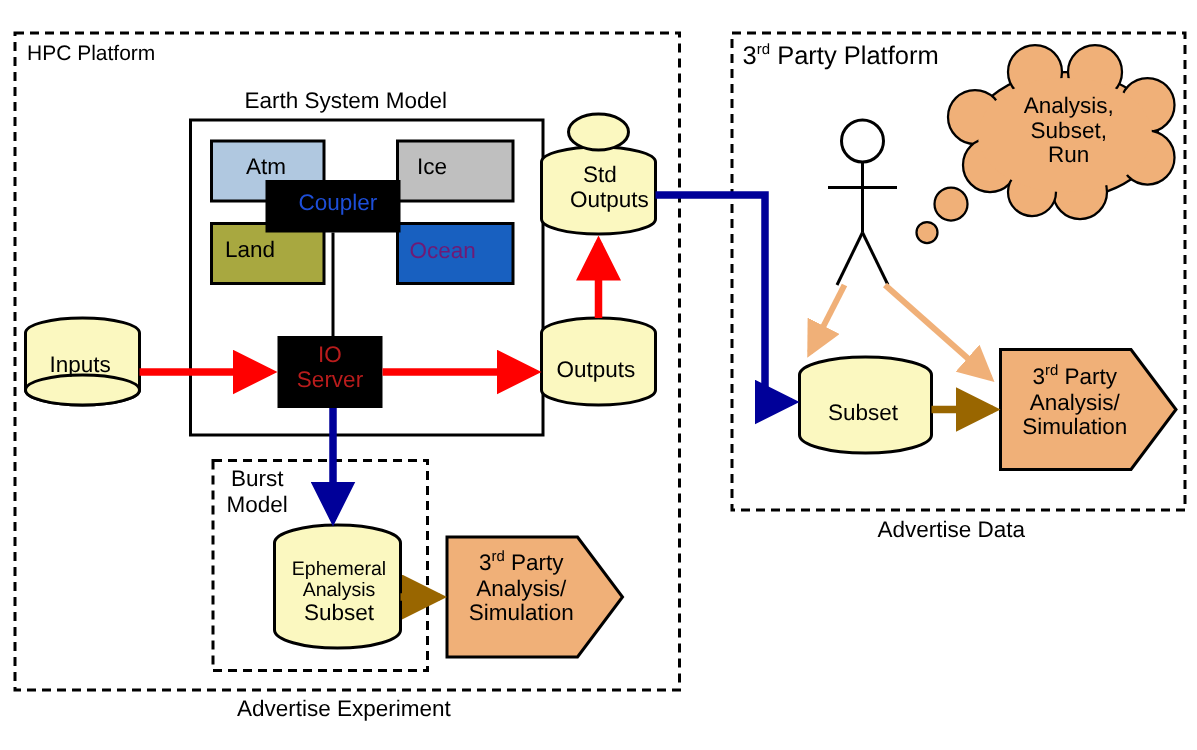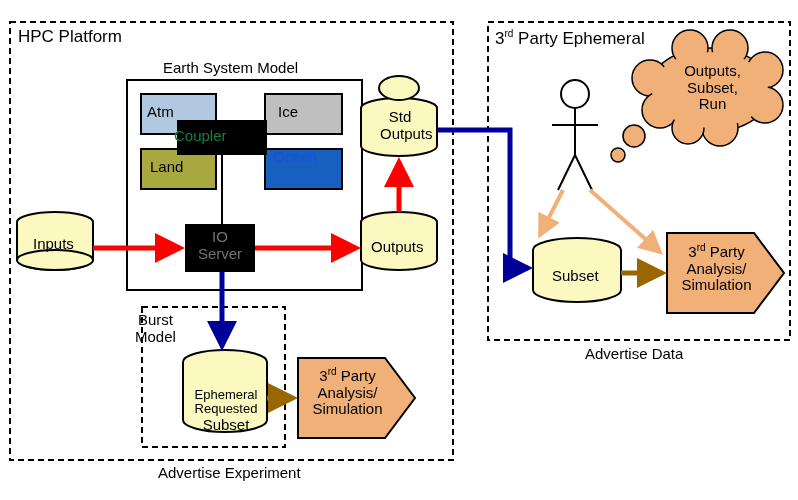--- a/index.html
+++ b/index.html
@@ -139,61 +139,61 @@
   <path d="M437 130 L510 130 L510 268 L528 268" stroke="#000099" stroke-width="5" fill="none" marker-end="url(#arrow-blue)"></path>
 
   <line x1="267" y1="398" x2="293" y2="398" stroke="#996600" stroke-width="5" marker-end="url(#arrow-brown)"></line>
   <line x1="621" y1="273" x2="662" y2="273" stroke="#996600" stroke-width="5" marker-end="url(#arrow-brown)"></line>
 
   <line x1="563" y1="190" x2="540" y2="235" stroke="#f0b078" stroke-width="4" marker-end="url(#arrow-peach)"></line>
   <line x1="590" y1="190" x2="660" y2="252" stroke="#f0b078" stroke-width="4" marker-end="url(#arrow-peach)"></line>
 
 </svg>
 
-<div class="label" style="left:18px;top:28px;font-size:17px">HPC Platform</div>
+<div class="label" style="left:18px;top:28px;font-size:14px">HPC Platform</div>
 
 <div class="label" style="left:495px;top:28px;font-size:17px">
-  <span>3</span><sup style="font-size:10px">rd</sup> <span>Party Ephemeral</span>
+  <span>3</span><sup style="font-size:10px">rd</sup> <span>Party Platform</span>
 </div>
 
 <div class="label" style="left:163px;top:60px">Earth System Model</div>
 
-<div class="label" style="left:147px;top:104px">Atm</div>
+<div class="label" style="left:164px;top:104px">Atm</div>
 <div class="label" style="left:278px;top:104px">Ice</div>
 <div class="label" style="left:150px;top:159px">Land</div>
-<div class="label" style="left:273px;top:149px;color:#1d4ed8">Ocean</div>
-<div class="label" style="left:174px;top:128px;color:#15803d">Coupler</div>
-<div class="label" style="left:197px;top:229px;color:#737373;width:46px">
+<div class="label" style="left:273px;top:160px;color:#701a75">Ocean</div>
+<div class="label" style="left:199px;top:128px;color:#1d4ed8">Coupler</div>
+<div class="label" style="left:197px;top:229px;color:#b91c1c;width:46px">
   <span>IO</span><br><span>Server</span>
 </div>
 
 <div class="label" style="left:33px;top:236px">Inputs</div>
 <div class="label" style="left:371px;top:239px">Outputs</div>
 <div class="label" style="left:380px;top:109px;width:40px">
   <span>Std</span><br><span>Outputs</span>
 </div>
 
-<div class="label" style="left:135px;top:312px">
+<div class="label" style="left:151px;top:312px">
   <span>Burst</span><br><span>Model</span>
 </div>
 
-<div class="label" style="left:188px;top:388px;font-size:13px;width:76px">
-  <span>Ephemeral</span><br><span>Requested</span><br><span style="font-size:15px">Subset</span>
+<div class="label" style="left:188px;top:372px;font-size:13px;width:76px">
+  <span>Ephemeral</span><br><span>Analysis</span><br><span style="font-size:15px">Subset</span>
 </div>
 
 <div class="label" style="left:305px;top:366px;width:85px">
   <span>3</span><sup style="font-size:10px">rd</sup><span> Party</span><br>
   <span>Analysis/</span><br>
   <span>Simulation</span>
 </div>
 
 <div class="label" style="left:158px;top:465px">Advertise Experiment</div>
 
 <div class="label" style="left:670px;top:63px;width:85px">
-  <span>Outputs,</span><br><span>Subset,</span><br><span>Run</span>
+  <span>Analysis,</span><br><span>Subset,</span><br><span>Run</span>
 </div>
 
 <div class="label" style="left:552px;top:268px">Subset</div>
 
 <div class="label" style="left:674px;top:242px;width:85px">
   <span>3</span><sup style="font-size:10px">rd</sup><span> Party</span><br>
   <span>Analysis/</span><br>
   <span>Simulation</span>
 </div>
 

